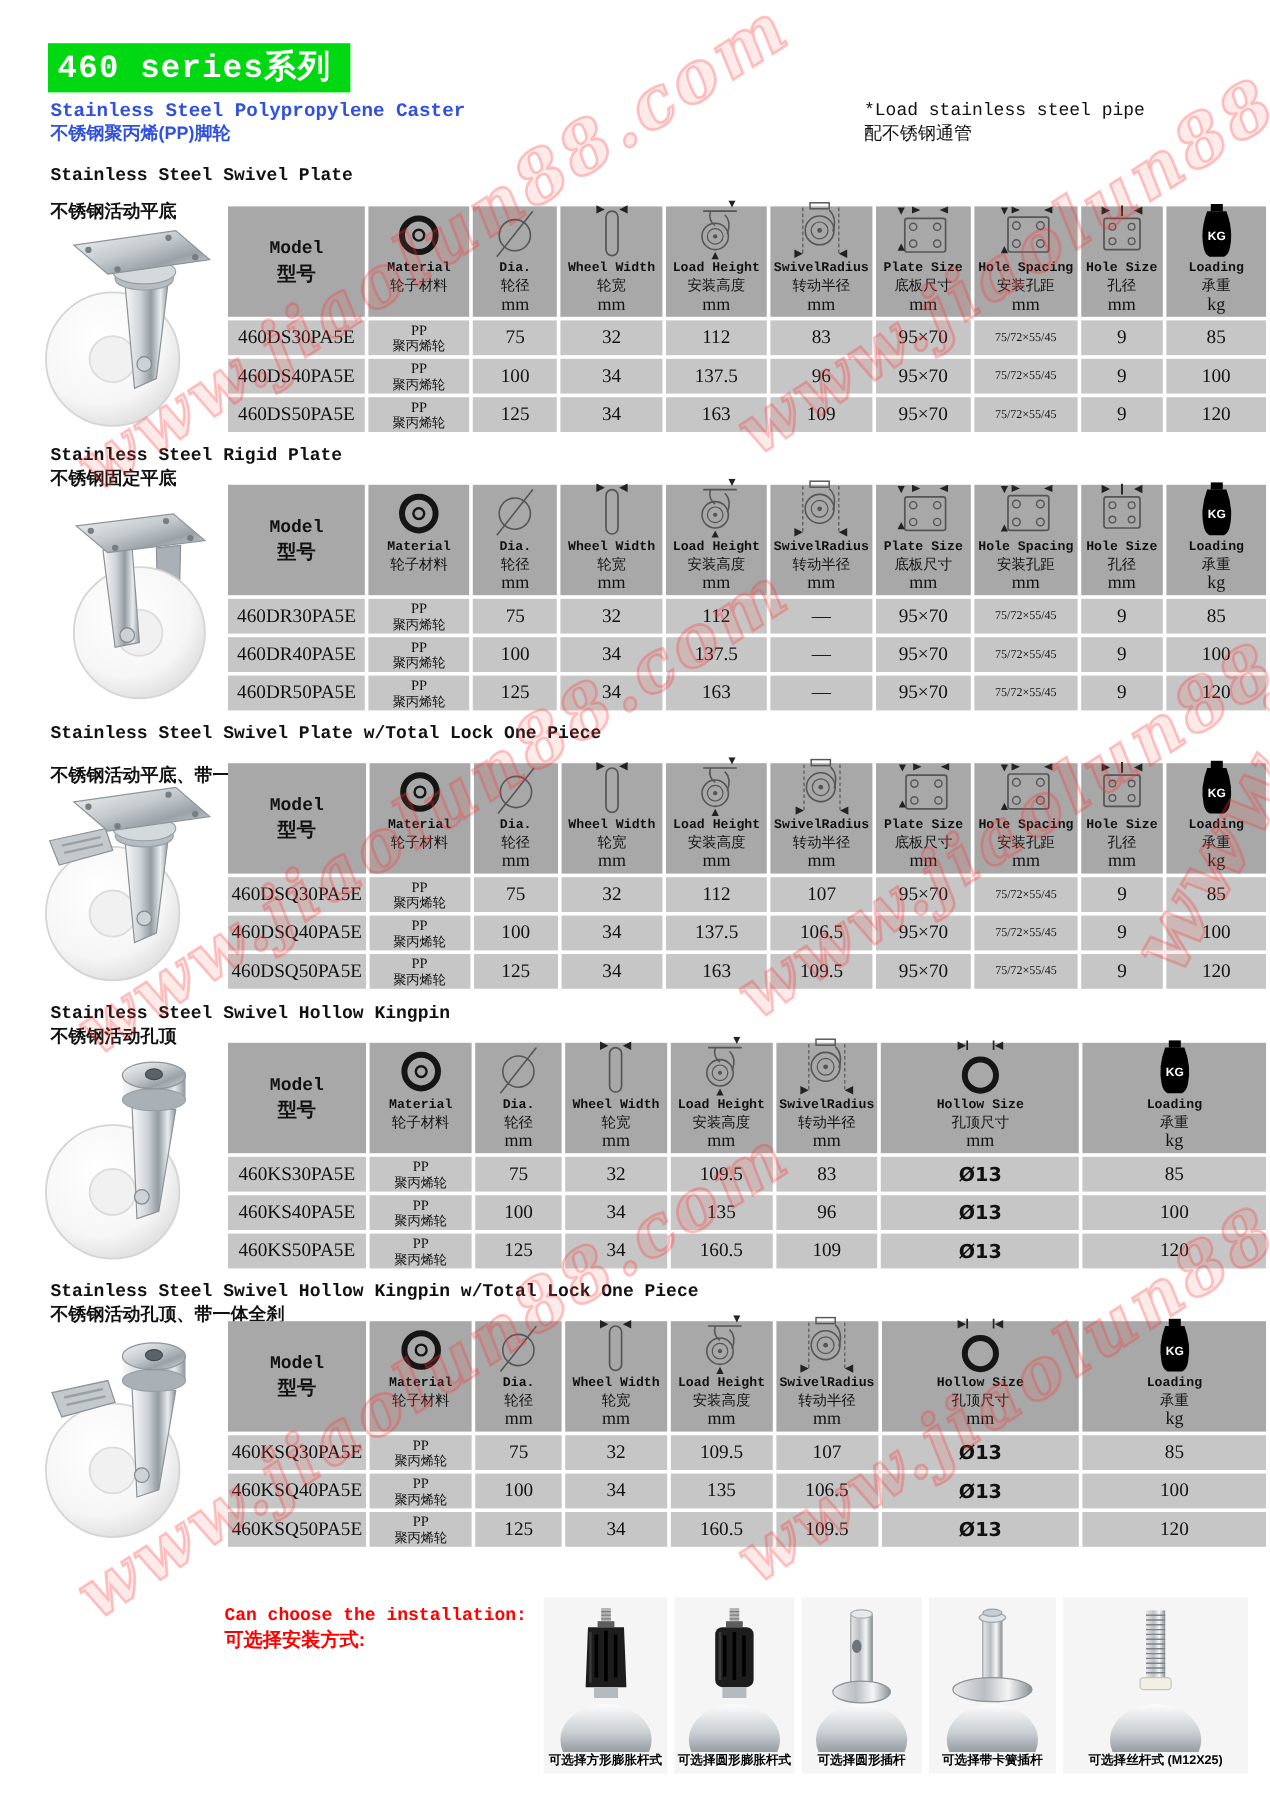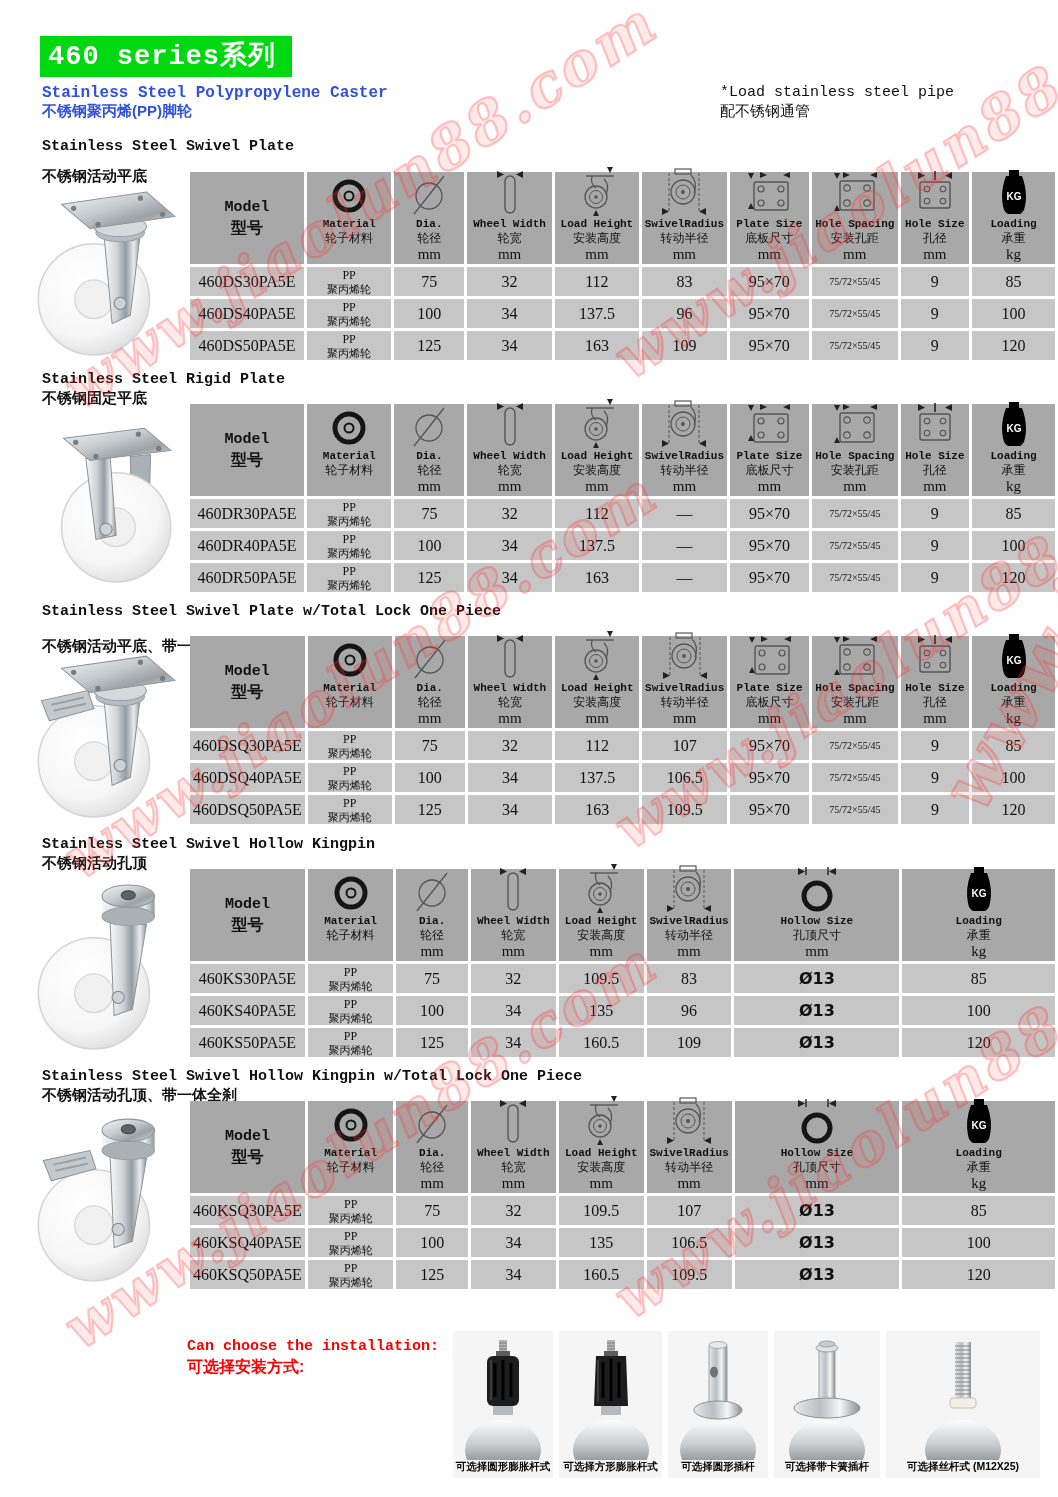--- a/index.html
+++ b/index.html
@@ -1172,45 +1172,45 @@
         <td class="val">109.5</td>
         <td class="val dia">Ø13</td>
         <td class="val">120</td>
       </tr>
     </tbody>
   </table>
 
 <div class="install-title-en">Can choose the installation:</div>
 <div class="install-title-zh">可选择安装方式:</div>
 <div id="install-row">
+    <div class="opt-box" style="width: 103px;">
+      <svg width="100" height="124" viewBox="0 0 100 124">
+        <rect x="46" y="4" width="8" height="11" fill="#b5b5b5"></rect>
+        <path d="M46 7h8M46 10h8M46 13h8" stroke="#7c7c7c" stroke-width="1"></path>
+        <rect x="43" y="15" width="14" height="5" fill="#5d5d5d"></rect>
+        <polygon points="35,20 65,20 67,70 33,70" fill="#1d1d1d"></polygon>
+        <path d="M42 26v36M50 23v42M58 26v36" stroke="#000" stroke-width="3"></path>
+        <path d="M37 24v42" stroke="#3c3c3c" stroke-width="2"></path>
+        <rect x="40" y="70" width="20" height="9" fill="#b5babe"></rect>
+        <ellipse cx="50" cy="114" rx="38" ry="30" fill="url(#chromeV)"></ellipse>
+      </svg>
+      <div class="opt-caption">可选择方形膨胀杆式</div>
+    </div>
     <div class="opt-box" style="width: 100px;">
       <svg width="100" height="124" viewBox="0 0 100 124">
         <rect x="46" y="4" width="8" height="11" fill="#b5b5b5"></rect>
         <path d="M46 7h8M46 10h8M46 13h8" stroke="#7c7c7c" stroke-width="1"></path>
         <rect x="43" y="15" width="14" height="5" fill="#5d5d5d"></rect>
         <rect x="34" y="20" width="32" height="50" rx="6" fill="#1d1d1d"></rect>
         <path d="M42 27v34M50 24v40M58 27v34" stroke="#000" stroke-width="3"></path>
         <path d="M38 24v40" stroke="#3c3c3c" stroke-width="2"></path>
         <rect x="40" y="70" width="20" height="9" fill="#b5babe"></rect>
         <ellipse cx="50" cy="114" rx="38" ry="30" fill="url(#chromeV)"></ellipse>
       </svg>
       <div class="opt-caption">可选择圆形膨胀杆式</div>
-    </div>
-    <div class="opt-box" style="width: 103px;">
-      <svg width="100" height="124" viewBox="0 0 100 124">
-        <rect x="46" y="4" width="8" height="11" fill="#b5b5b5"></rect>
-        <path d="M46 7h8M46 10h8M46 13h8" stroke="#7c7c7c" stroke-width="1"></path>
-        <rect x="43" y="15" width="14" height="5" fill="#5d5d5d"></rect>
-        <polygon points="35,20 65,20 67,70 33,70" fill="#1d1d1d"></polygon>
-        <path d="M42 26v36M50 23v42M58 26v36" stroke="#000" stroke-width="3"></path>
-        <path d="M37 24v42" stroke="#3c3c3c" stroke-width="2"></path>
-        <rect x="40" y="70" width="20" height="9" fill="#b5babe"></rect>
-        <ellipse cx="50" cy="114" rx="38" ry="30" fill="url(#chromeV)"></ellipse>
-      </svg>
-      <div class="opt-caption">可选择方形膨胀杆式</div>
     </div>
     <div class="opt-box" style="width: 100px;">
       <svg width="100" height="124" viewBox="0 0 100 124">
         <rect x="41" y="8" width="18" height="62" rx="3" fill="url(#metalH)" stroke="#9aa0a5"></rect>
         <ellipse cx="50" cy="9" rx="9" ry="3.5" fill="#e6e9ea" stroke="#a8aeb2"></ellipse>
         <ellipse cx="46" cy="36" rx="4" ry="5.5" fill="#6d747a"></ellipse>
         <ellipse cx="50" cy="74" rx="24" ry="9" fill="url(#metalH)" stroke="#8b9399"></ellipse>
         <ellipse cx="50" cy="114" rx="38" ry="30" fill="url(#chromeV)"></ellipse>
       </svg>
       <div class="opt-caption">可选择圆形插杆</div>

